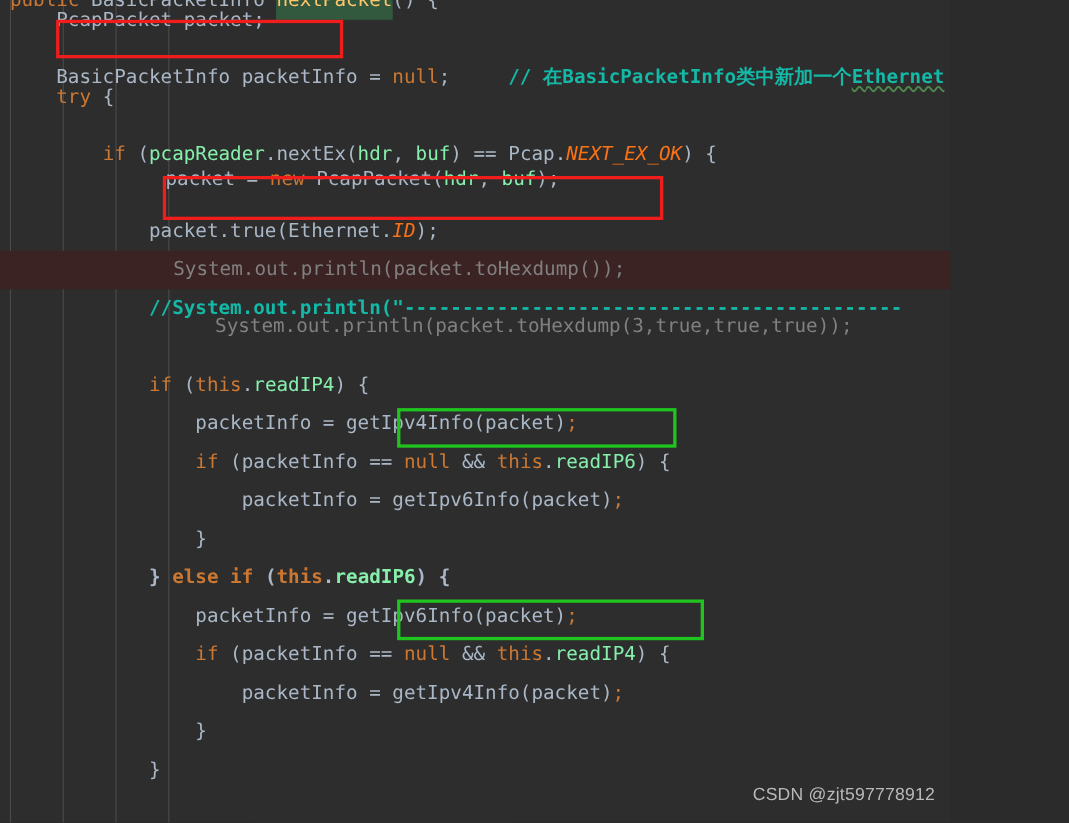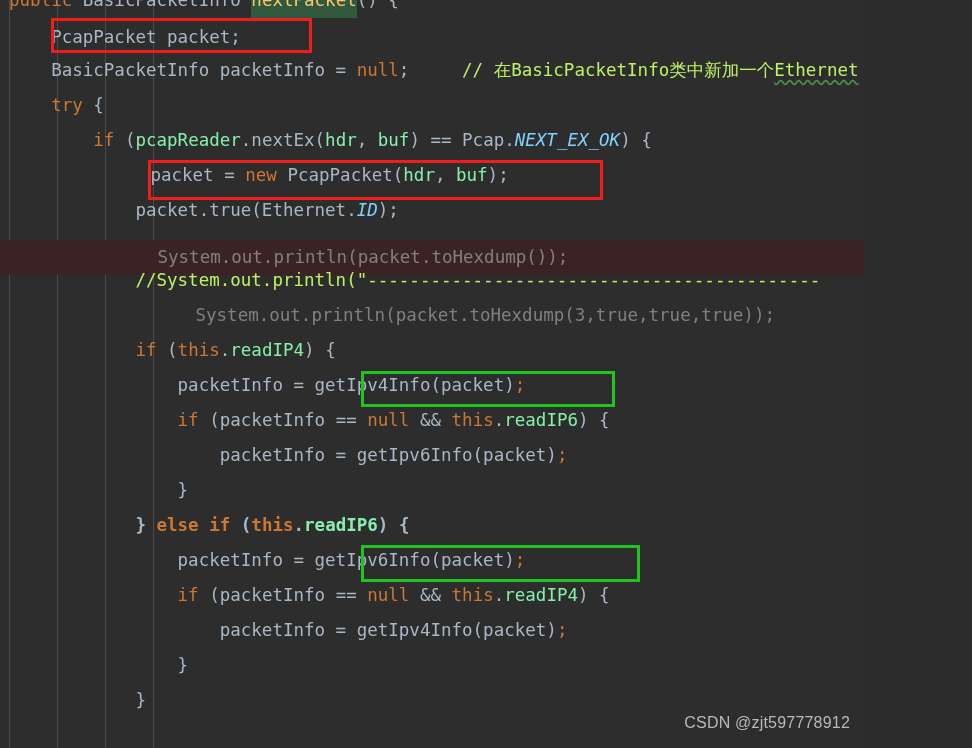--- a/index.html
+++ b/index.html
@@ -40,23 +40,23 @@
     padding-left: 9px;
   }
   .line .txt { display: inline-block; }
 
   .line.hl-row { background: #3c2323; }
 
   
   .kw   { color: #cc7832; }          
   .typ  { color: #a9b7c6; }          
   .fld  { color: #86efac; }          
-  .sfld { color: #7dd3fc; font-style: italic; }          
+  .sfld { color: #f97316; font-style: italic; }          
   .mthd { color: #ffc66d; }          
-  .cmt  { color: #bef264; }          
+  .cmt  { color: #14b8a6; font-weight: bold; }          
   .dis  { color: #808080; }          
   .pun  { color: #a9b7c6; }
   .op   { color: #a9b7c6; }
   .und  { text-underline-offset: 3px; }
 
   
   .occ  { background: #32593d; }
 
   
   .wavy {
@@ -93,29 +93,29 @@
 
   <div id="guides">
       <div class="guide" style="left: 9px; height: 748px;"></div>
       <div class="guide" style="left: 57px; height: 748px;"></div>
       <div class="guide" style="left: 105px; height: 748px;"></div>
       <div class="guide" style="left: 153px; height: 748px;"></div>
     </div>
 
   <div id="code">
       <div class="line" style="top: -17px;"><span class="txt kw">public </span><span class="txt typ">BasicPacketInfo </span><span class="txt mthd occ">nextPacket</span><span class="txt pun">() {</span></div>
-      <div class="line" style="top: 20px;"><span class="txt typ">    PcapPacket packet;</span></div>
+      <div class="line" style="top: 2px;"><span class="txt typ">    PcapPacket packet;</span></div>
       <div class="line" style="top: 53px;"><span class="txt typ">    BasicPacketInfo </span><span class="txt typ und">packetInfo</span><span class="txt op"> = </span><span class="txt kw">null</span><span class="txt pun">;</span><span class="txt cmt">     // 在BasicPacketInfo类中新加一个</span><span class="txt cmt wavy">Ethernet</span></div>
-      <div class="line" style="top: 88px;"><span class="txt pun">    </span><span class="txt kw">try</span><span class="txt pun"> {</span></div>
+      <div class="line" style="top: 72px;"><span class="txt pun">    </span><span class="txt kw">try</span><span class="txt pun"> {</span></div>
       <div class="line" style="top: 123px;"><span class="txt pun">        </span><span class="txt kw">if</span><span class="txt pun"> (</span><span class="txt fld und">pcapReader</span><span class="txt pun">.nextEx(</span><span class="txt fld">hdr</span><span class="txt pun">, </span><span class="txt fld">buf</span><span class="txt pun">) == Pcap.</span><span class="txt sfld">NEXT_EX_OK</span><span class="txt pun">) {</span></div>
-      <div class="line" style="top: 158px; padding-left: 24px;"><span class="txt typ">            packet = </span><span class="txt kw">new</span><span class="txt typ"> PcapPacket(</span><span class="txt fld">hdr</span><span class="txt pun">, </span><span class="txt fld">buf</span><span class="txt pun">);</span></div>
+      <div class="line" style="top: 146px; padding-left: 24px;"><span class="txt typ">            packet = </span><span class="txt kw">new</span><span class="txt typ"> PcapPacket(</span><span class="txt fld">hdr</span><span class="txt pun">, </span><span class="txt fld">buf</span><span class="txt pun">);</span></div>
       <div class="line" style="top: 193px;"><span class="txt typ">            packet.true(Ethernet.</span><span class="txt sfld">ID</span><span class="txt pun">);</span></div>
-      <div class="line hl-row" style="top: 240px; padding-left: 10px;"><span class="txt dis">              System.out.println(packet.toHexdump());</span></div>
+      <div class="line hl-row" style="top: 228px; padding-left: 10px;"><span class="txt dis">              System.out.println(packet.toHexdump());</span></div>
       <div class="line" style="top: 263px;"><span class="txt cmt">            //System.out.println("-------------------------------------------</span></div>
-      <div class="line" style="top: 298px; padding-left: 48px;"><span class="txt dis">              System.out.println(packet.toHexdump(3,true,true,true));</span></div>
+      <div class="line" style="top: 280px; padding-left: 48px;"><span class="txt dis">              System.out.println(packet.toHexdump(3,true,true,true));</span></div>
       <div class="line" style="top: 333px;"><span class="txt pun">            </span><span class="txt kw">if</span><span class="txt pun"> (</span><span class="txt kw">this</span><span class="txt pun">.</span><span class="txt fld">readIP4</span><span class="txt pun">) {</span></div>
       <div class="line" style="top: 368px;"><span class="txt pun">                </span><span class="txt typ und">packetInfo</span><span class="txt typ"> = getIpv4Info(packet)</span><span class="txt kw">;</span></div>
       <div class="line" style="top: 403px;"><span class="txt pun">                </span><span class="txt kw">if</span><span class="txt pun"> (</span><span class="txt typ und">packetInfo</span><span class="txt op"> == </span><span class="txt kw">null</span><span class="txt op"> &amp;&amp; </span><span class="txt kw">this</span><span class="txt pun">.</span><span class="txt fld">readIP6</span><span class="txt pun">) {</span></div>
       <div class="line" style="top: 438px;"><span class="txt pun">                    </span><span class="txt typ und">packetInfo</span><span class="txt typ"> = getIpv6Info(packet)</span><span class="txt kw">;</span></div>
       <div class="line" style="top: 473px;"><span class="txt pun">                }</span></div>
       <div class="line" style="top: 508px; font-weight: bold;"><span class="txt pun">            } </span><span class="txt kw">else if</span><span class="txt pun"> (</span><span class="txt kw">this</span><span class="txt pun">.</span><span class="txt fld">readIP6</span><span class="txt pun">) {</span></div>
       <div class="line" style="top: 543px;"><span class="txt pun">                </span><span class="txt typ und">packetInfo</span><span class="txt typ"> = getIpv6Info(packet)</span><span class="txt kw">;</span></div>
       <div class="line" style="top: 578px;"><span class="txt pun">                </span><span class="txt kw">if</span><span class="txt pun"> (</span><span class="txt typ und">packetInfo</span><span class="txt op"> == </span><span class="txt kw">null</span><span class="txt op"> &amp;&amp; </span><span class="txt kw">this</span><span class="txt pun">.</span><span class="txt fld">readIP4</span><span class="txt pun">) {</span></div>
       <div class="line" style="top: 613px;"><span class="txt pun">                    </span><span class="txt typ und">packetInfo</span><span class="txt typ"> = getIpv4Info(packet)</span><span class="txt kw">;</span></div>
       <div class="line" style="top: 648px;"><span class="txt pun">                }</span></div>

